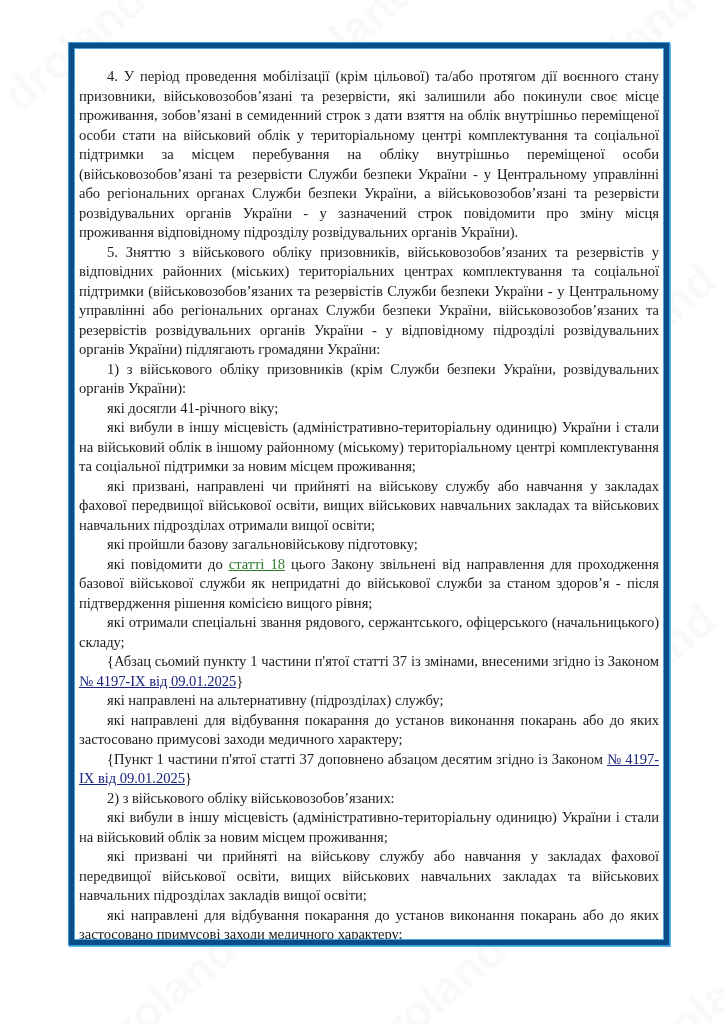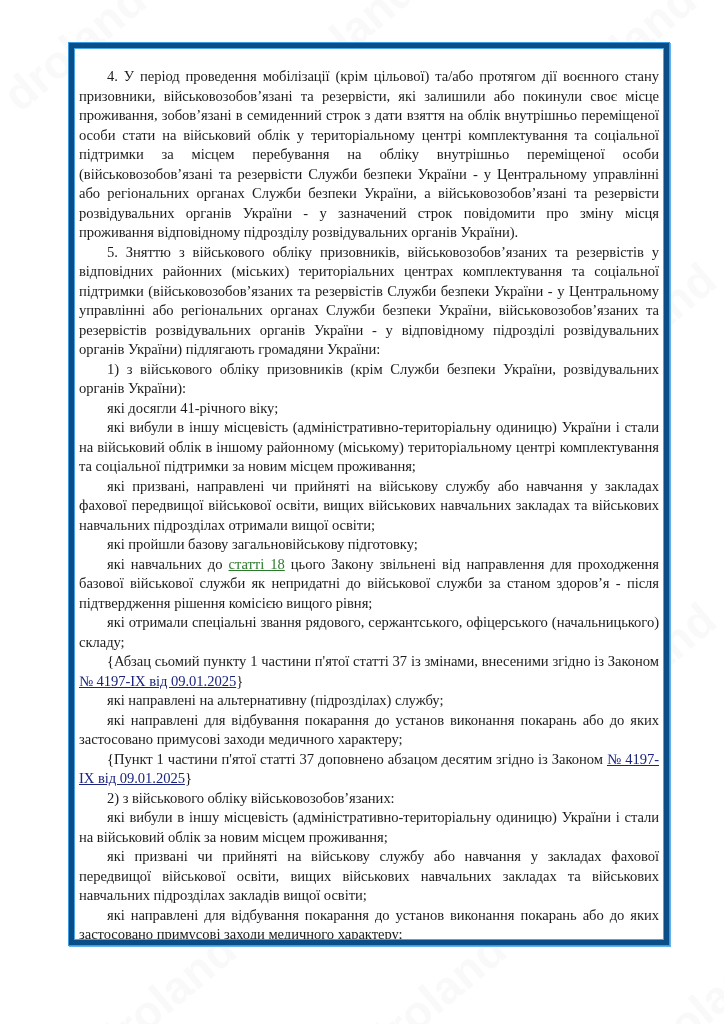--- a/index.html
+++ b/index.html
@@ -90,21 +90,21 @@
 <div class="frame">
   <div class="page">
 
     <p class="para">4. У період проведення мобілізації (крім цільової) та/або протягом дії воєнного стану призовники, військовозобов’язані та резервісти, які залишили або покинули своє місце проживання, зобов’язані в семиденний строк з дати взяття на облік внутрішньо переміщеної особи стати на військовий облік у територіальному центрі комплектування та соціальної підтримки за місцем перебування на обліку внутрішньо переміщеної особи (військовозобов’язані та резервісти Служби безпеки України - у Центральному управлінні або регіональних органах Служби безпеки України, а військовозобов’язані та резервісти розвідувальних органів України - у зазначений строк повідомити про зміну місця проживання відповідному підрозділу розвідувальних органів України).</p>
     <p class="para">5. Зняттю з військового обліку призовників, військовозобов’язаних та резервістів у відповідних районних (міських) територіальних центрах комплектування та соціальної підтримки (військовозобов’язаних та резервістів Служби безпеки України - у Центральному управлінні або регіональних органах Служби безпеки України, військовозобов’язаних та резервістів розвідувальних органів України - у відповідному підрозділі розвідувальних органів України) підлягають громадяни України:</p>
     <p class="para">1) з військового обліку призовників (крім Служби безпеки України, розвідувальних органів України):</p>
     <p class="para">які досягли 41-річного віку;</p>
     <p class="para">які вибули в іншу місцевість (адміністративно-територіальну одиницю) України і стали на військовий облік в іншому районному (міському) територіальному центрі комплектування та соціальної підтримки за новим місцем проживання;</p>
     <p class="para">які призвані, направлені чи прийняті на військову службу або навчання у закладах фахової передвищої військової освіти, вищих військових навчальних закладах та військових навчальних підрозділах отримали вищої освіти;</p>
     <p class="para">які пройшли базову загальновійськову підготовку;</p>
-    <p class="para"><span>які навчальних до </span><a class="link-green">статті 18</a><span> цього Закону звільнені від направлення для проходження базової військової служби як непридатні до військової служби за станом здоров’я - після підтвердження рішення комісією вищого рівня;</span></p>
+    <p class="para"><span>які повідомити до </span><a class="link-green">статті 18</a><span> цього Закону звільнені від направлення для проходження базової військової служби як непридатні до військової служби за станом здоров’я - після підтвердження рішення комісією вищого рівня;</span></p>
     <p class="para">які отримали спеціальні звання рядового, сержантського, офіцерського (начальницького) складу;</p>
     <p class="para note"><span>{Абзац сьомий пункту 1 частини п'ятої статті 37 із змінами, внесеними згідно із Законом </span><a class="link-blue">№ 4197-IX від 09.01.2025</a><span>}</span></p>
     <p class="para">які направлені на альтернативну (підрозділах) службу;</p>
     <p class="para">які направлені для відбування покарання до установ виконання покарань або до яких застосовано примусові заходи медичного характеру;</p>
     <p class="para note"><span>{Пункт 1 частини п'ятої статті 37 доповнено абзацом десятим згідно із Законом </span><a class="link-blue">№ 4197-IX від 09.01.2025</a><span>}</span></p>
     <p class="para">2) з військового обліку військовозобов’язаних:</p>
     <p class="para">які вибули в іншу місцевість (адміністративно-територіальну одиницю) України і стали на військовий облік за новим місцем проживання;</p>
     <p class="para">які призвані чи прийняті на військову службу або навчання у закладах фахової передвищої військової освіти, вищих військових навчальних закладах та військових навчальних підрозділах закладів вищої освіти;</p>
     <p class="para">які направлені для відбування покарання до установ виконання покарань або до яких застосовано примусові заходи медичного характеру;</p>
 

